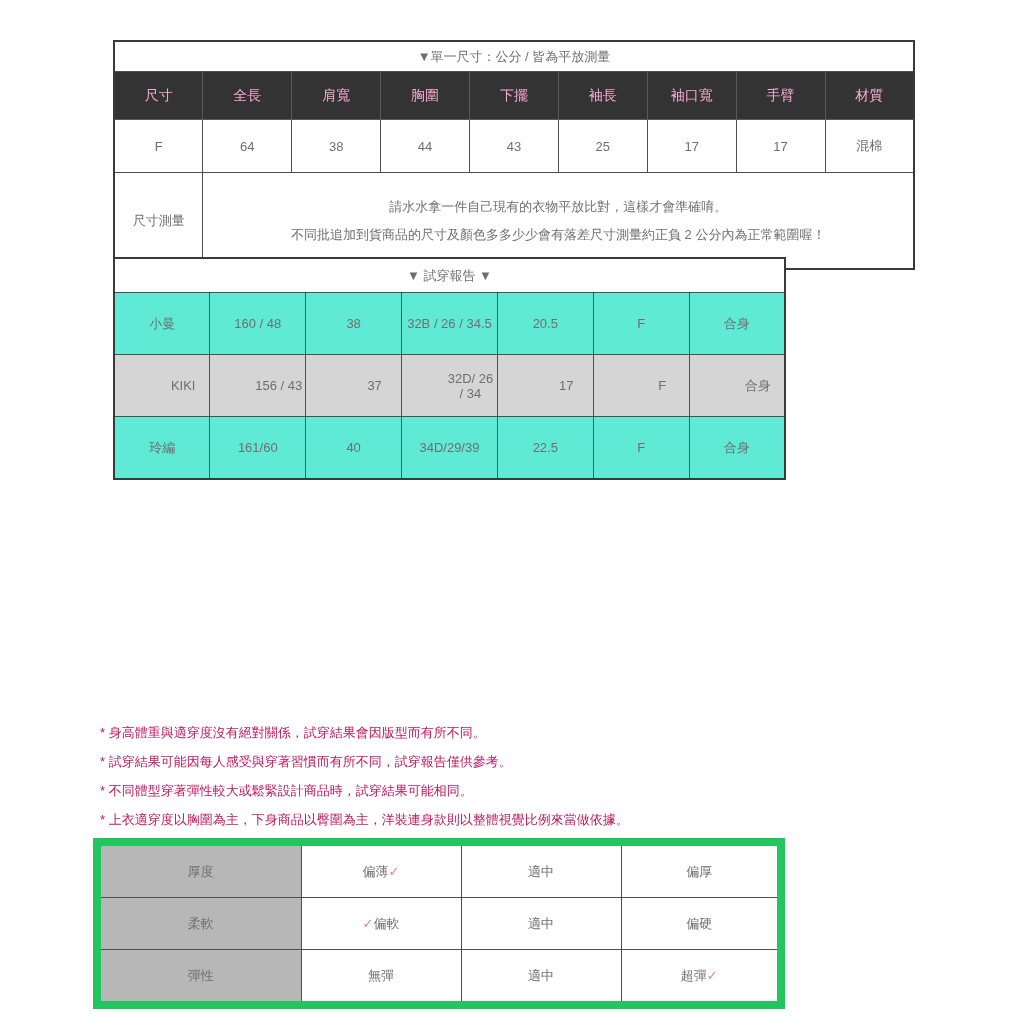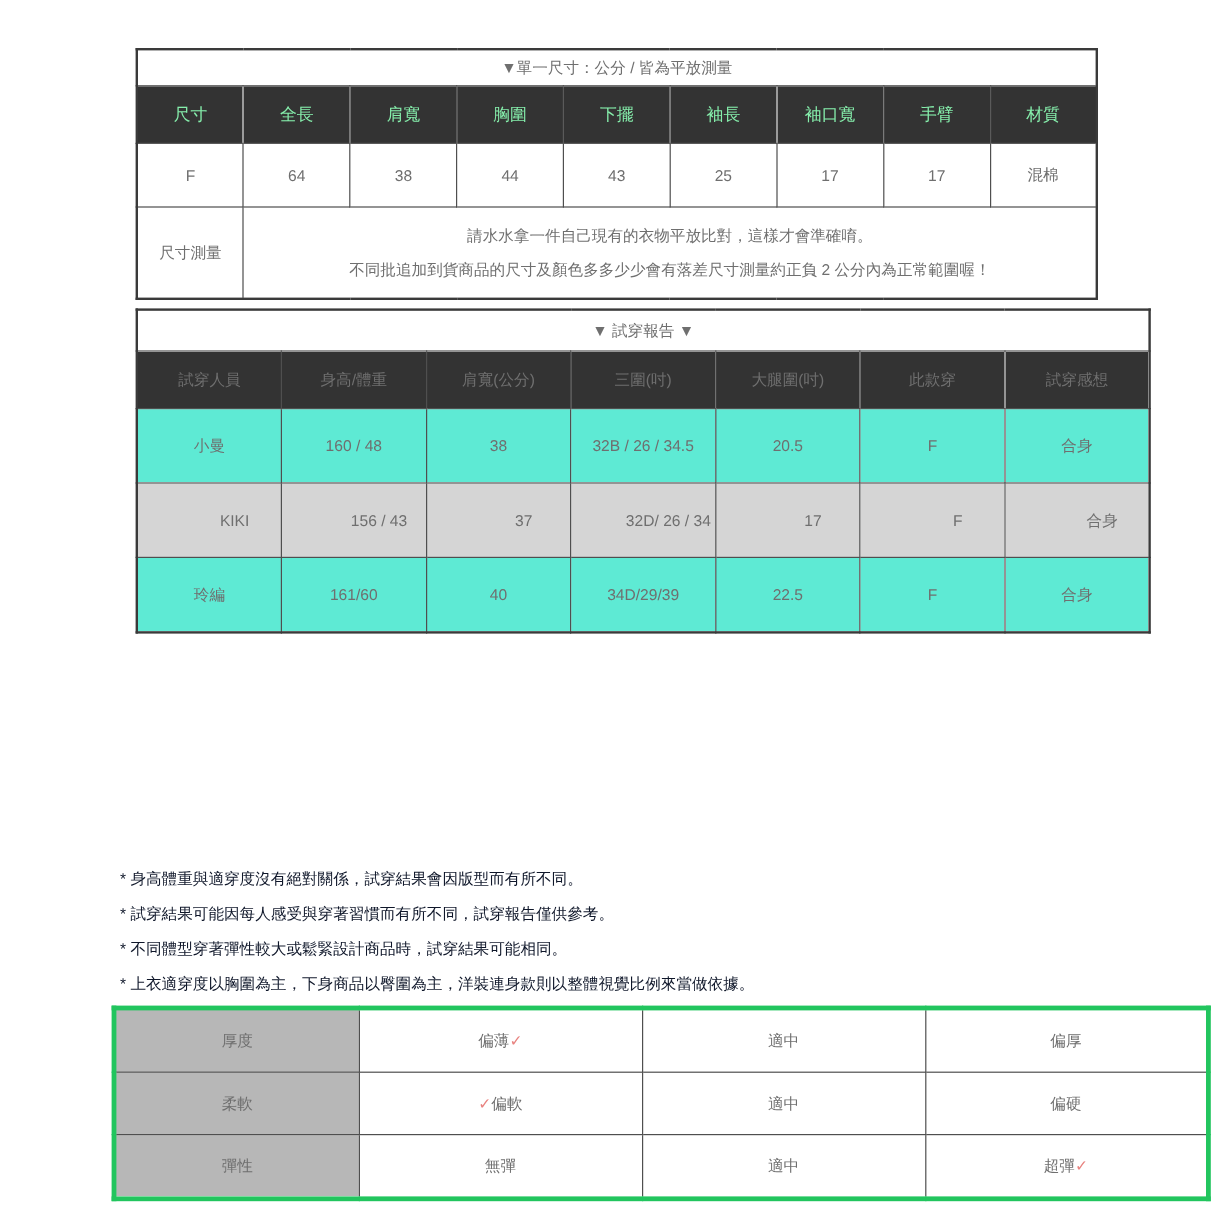--- a/index.html
+++ b/index.html
@@ -7,40 +7,40 @@
   .page{position:relative;width:1024px;height:1024px;background:#fff;overflow:hidden;}
 
   table{border-collapse:collapse;table-layout:fixed;}
   td{overflow:hidden;}
 
   
   .size-table{position:absolute;left:113px;top:40px;width:802px;border:2px solid #3a3a3a;}
   .size-table td{border:1px solid #4f4f4f;text-align:center;vertical-align:middle;
                  font-size:13px;color:#6f6f6f;}
   .title-cell{height:27px;color:#6e6e6e;font-size:13px;background:#fff;}
-  .dark td{background:#333333;color:#86efac;height:45px;font-size:14px;border-color:#5a5a5a;}
+  .dark td{background:#333333;color:#f9a8d4;height:45px;font-size:14px;border-color:#5a5a5a;}
   .size-vals td{height:50px;}
   .measure-row td{height:71px;}
-  .measure-text{text-align:left;vertical-align:middle;padding:2px 6px;}
+  .measure-text{text-align:left;vertical-align:middle;padding:12px 6px;}
   .measure-text div{line-height:28px;font-size:13px;color:#6f6f6f;}
 
   
-  .fit-table{position:absolute;left:113px;top:257px;width:846px;border:2px solid #3a3a3a;}
+  .fit-table{position:absolute;left:113px;top:257px;width:673px;border:2px solid #3a3a3a;}
   .fit-table td{border:1px solid #4f4f4f;text-align:center;vertical-align:middle;
                 font-size:13px;color:#6f6f6f;}
   .fit-table .title-cell{height:31px;}
   .fit-row td{height:59px;background:#5eead4;}
   .fit-row.alt td{background:#d5d5d5;padding-left:43px;}
 
   
   .notes{position:absolute;left:100px;top:718px;}
-  .notes div{font-size:13px;color:#0f172a;line-height:29px;}
+  .notes div{font-size:13px;color:#be185d;line-height:29px;}
 
   
-  .attr-table{position:absolute;left:93px;top:838px;width:916px;border:4px solid #22c55e;}
+  .attr-table{position:absolute;left:93px;top:838px;width:692px;border:8px solid #22c55e;}
   .attr-table td{border:1px solid #4f4f4f;text-align:center;vertical-align:middle;
                  font-size:13px;color:#6f6f6f;height:49px;}
   .attr-label{background:#b7b7b7;color:#ffffff;font-size:14px;}
   .check{color:#e8827f;}
   col.c-attr-label{width:204px;}
 </style>
 </head>
 <body>
 
 <div class="page">
@@ -79,29 +79,20 @@
         <div>不同批追加到貨商品的尺寸及顏色多多少少會有落差尺寸測量約正負 2 公分內為正常範圍喔！</div>
       </td>
     </tr>
   </tbody>
     </table>
 
   <table class="fit-table">
     <tbody>
         <tr>
       <td class="title-cell" colspan="7">▼ 試穿報告 ▼</td>
-    </tr>
-    <tr class="dark">
-      <td>試穿人員</td>
-      <td>身高/體重</td>
-      <td>肩寬(公分)</td>
-      <td>三圍(吋)</td>
-      <td>大腿圍(吋)</td>
-      <td>此款穿</td>
-      <td>試穿感想</td>
     </tr>
     <tr class="fit-row">
       <td>小曼</td>
       <td>160 / 48</td>
       <td>38</td>
       <td>32B / 26 / 34.5</td>
       <td>20.5</td>
       <td>F</td>
       <td>合身</td>
     </tr>

